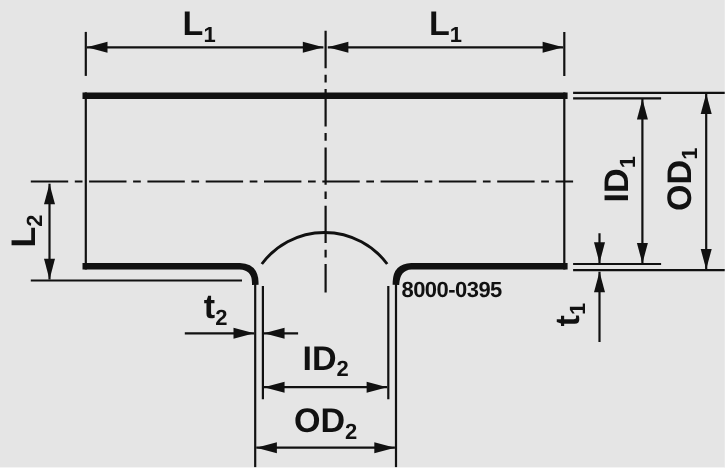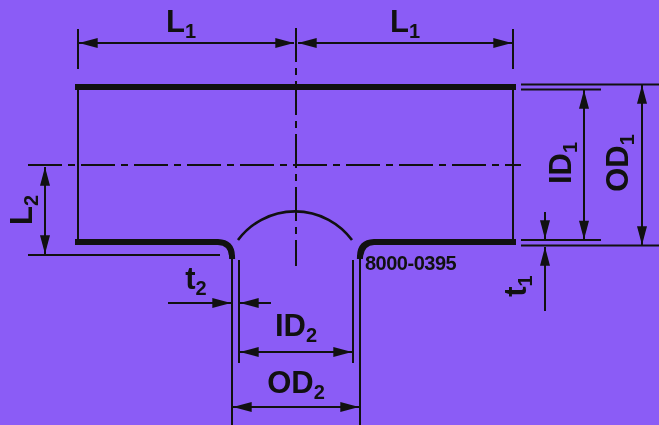--- a/index.html
+++ b/index.html
@@ -1,16 +1,16 @@
 <!DOCTYPE html>
 <html><head>
 <meta charset="utf-8">
 <style>
   html,body{margin:0;padding:0;background:#fff;}
-  .stage{position:relative;width:659px;height:425px;background:#8b5cf6;overflow:hidden;
+  .stage{position:relative;width:659px;height:425px;background:#e5e5e5;overflow:hidden;
          font-family:"Liberation Sans","DejaVu Sans",sans-serif;}
   svg{display:block;}
   .thick{stroke:#111;stroke-width:6;fill:none;stroke-linecap:square;}
   .thin{stroke:#111;stroke-width:2;fill:none;stroke-linecap:butt;}
   .dim{stroke:#111;stroke-width:2;fill:none;}
   .arc{stroke:#111;stroke-width:2.6;fill:none;}
   .cl{stroke:#111;stroke-width:2;fill:none;stroke-dasharray:34 6 7 6;}
   text{fill:#111;font-family:"Liberation Sans","DejaVu Sans",sans-serif;
        font-weight:bold;font-size:31px;}
   .sub{font-size:20px;}

